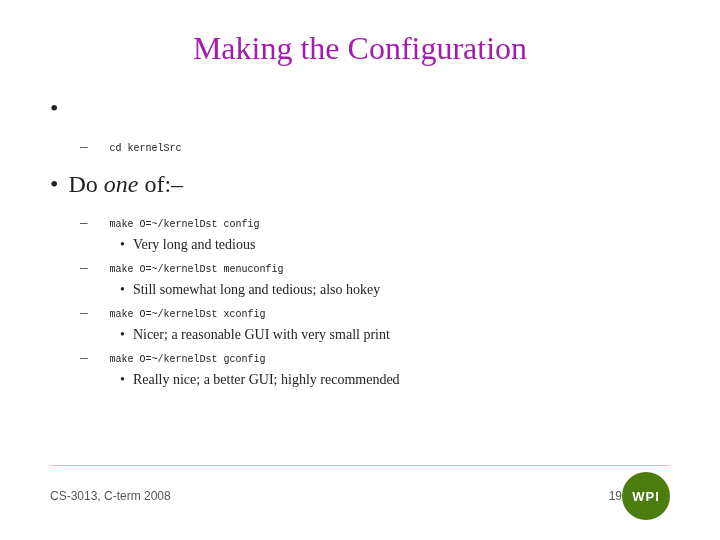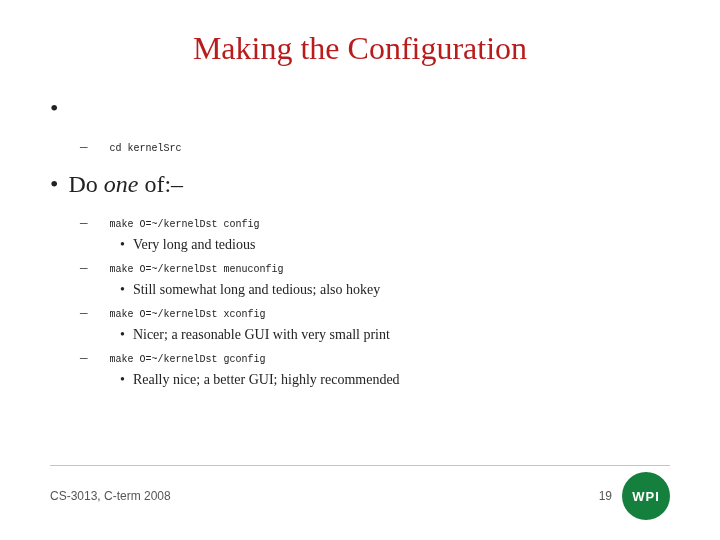--- a/index.html
+++ b/index.html
@@ -18,21 +18,21 @@
       height: 540px;
       padding: 30px 50px 20px 50px;
       display: flex;
       flex-direction: column;
     }
 
     .title {
       text-align: center;
       font-size: 32px;
       font-weight: normal;
-      color: #b91c1c;
+      color: #a21caf;
       margin-bottom: 28px;
       font-family: Georgia, serif;
     }
 
     .content {
       flex: 1;
       display: flex;
       flex-direction: column;
       gap: 16px;
     }
@@ -105,35 +105,34 @@
       font-family: Arial, sans-serif;
       text-align: center;
     }
 
     .footer-right {
       font-size: 12px;
       color: #555;
       font-family: Arial, sans-serif;
       display: flex;
       align-items: center;
-      gap: 10px;
     }
 
     
     .wpi-logo {
       width: 48px;
       height: 48px;
       position: relative;
     }
 
     .wpi-circle {
       width: 48px;
       height: 48px;
       border-radius: 50%;
-      background: #15803d;
+      background: #4d7c0f;
       display: flex;
       align-items: center;
       justify-content: center;
       color: white;
       font-size: 13px;
       font-weight: bold;
       font-family: Arial, sans-serif;
       letter-spacing: 1px;
     }
   </style>

